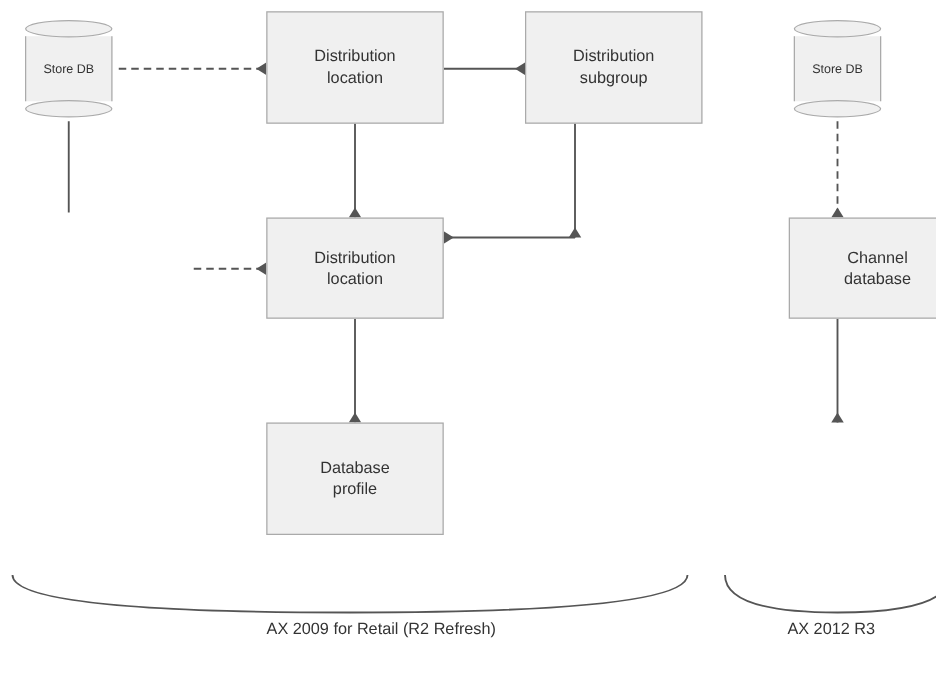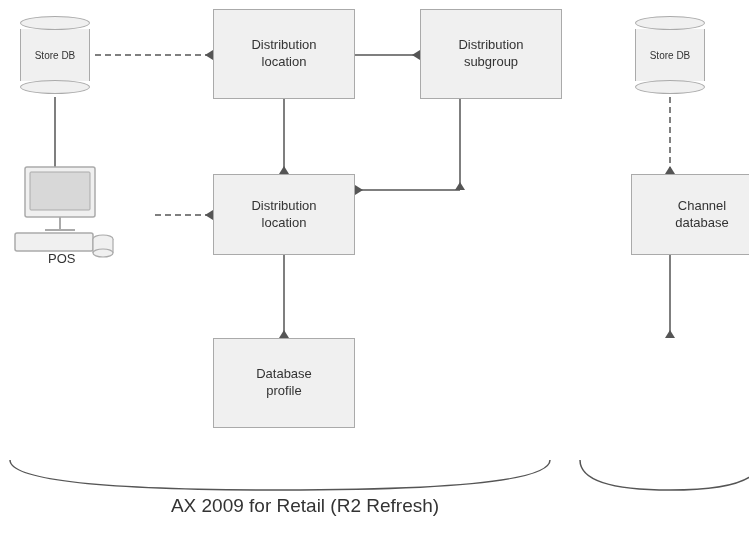--- a/index.html
+++ b/index.html
@@ -79,21 +79,21 @@
       top: 0; left: 0;
       width: 749px;
       height: 538px;
       pointer-events: none;
     }
 
     
     .bottom-label {
       position: absolute;
       text-align: center;
-      font-size: 19px;
+      font-size: 13px;
       color: #333;
     }
 
     
     .brace-svg {
       position: absolute;
       pointer-events: none;
     }
 
     
@@ -163,41 +163,20 @@
   </div>
 
   <div class="box" style="left:213px; top:9px; width:142px; height:90px;">
     <span>Distribution<br>location</span>
   </div>
 
   <div class="box" style="left:420px; top:9px; width:142px; height:90px;">
     <span>Distribution<br>subgroup</span>
   </div>
 
-  <div class="pos-icon" style="left:10px; top:165px; width:110px; height:100px;">
-    <svg width="110" height="100">
-
-      <rect x="15" y="2" width="70" height="50" rx="2" fill="#f0f0f0" stroke="#aaa" stroke-width="1.5"></rect>
-
-      <rect x="20" y="7" width="60" height="38" rx="1" fill="#d8d8d8" stroke="#aaa" stroke-width="1"></rect>
-
-      <line x1="50" y1="52" x2="50" y2="65" stroke="#aaa" stroke-width="2"></line>
-      <line x1="35" y1="65" x2="65" y2="65" stroke="#aaa" stroke-width="2"></line>
-
-      <rect x="5" y="68" width="78" height="18" rx="2" fill="#f0f0f0" stroke="#aaa" stroke-width="1.5"></rect>
-
-      <ellipse cx="93" cy="74" rx="10" ry="4" fill="#f0f0f0" stroke="#aaa" stroke-width="1.2"></ellipse>
-      <rect x="83" y="74" width="20" height="14" fill="#f0f0f0" stroke="#aaa" stroke-width="0"></rect>
-      <line x1="83" y1="74" x2="83" y2="88" stroke="#aaa" stroke-width="1.2"></line>
-      <line x1="103" y1="74" x2="103" y2="88" stroke="#aaa" stroke-width="1.2"></line>
-      <ellipse cx="93" cy="88" rx="10" ry="4" fill="#f0f0f0" stroke="#aaa" stroke-width="1.2"></ellipse>
-
-      <text x="38" y="98" font-size="13" fill="#333" font-family="Arial">POS</text>
-    </svg>
-  </div>
 
   <div class="box" style="left:213px; top:174px; width:142px; height:81px;">
     <span>Distribution<br>location</span>
   </div>
 
   <div class="box" style="left:213px; top:338px; width:142px; height:90px;">
     <span>Database<br>profile</span>
   </div>
 
   <div class="box" style="left:631px; top:174px; width:142px; height:81px;">
@@ -208,14 +187,17 @@
   <svg class="brace-svg" style="left:0;top:450px;" width="749" height="88">
 
     <path d="M 10,10 Q 10,40 280,40 Q 550,40 550,10" fill="none" stroke="#555" stroke-width="1.5"></path>
 
     <path d="M 580,10 Q 580,40 670,40 Q 760,40 760,10" fill="none" stroke="#555" stroke-width="1.5"></path>
   </svg>
 
   <div class="bottom-label" style="left:80px; top:495px; width:450px;">
     <span>AX 2009 for Retail (R2 Refresh)</span>
   </div>
+  <div class="bottom-label" style="left:590px; top:495px; width:150px;">
+    <span>AX 2012 R3</span>
+  </div>
 
 </div>
 
 </body></html>

